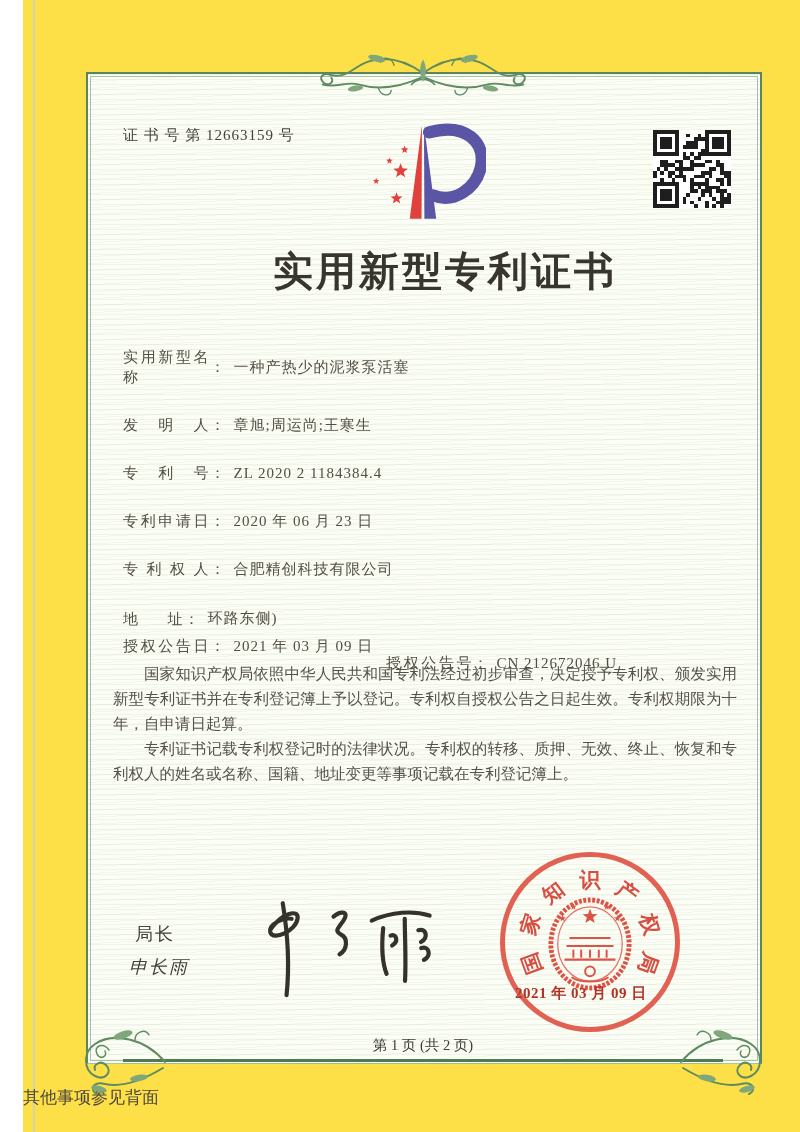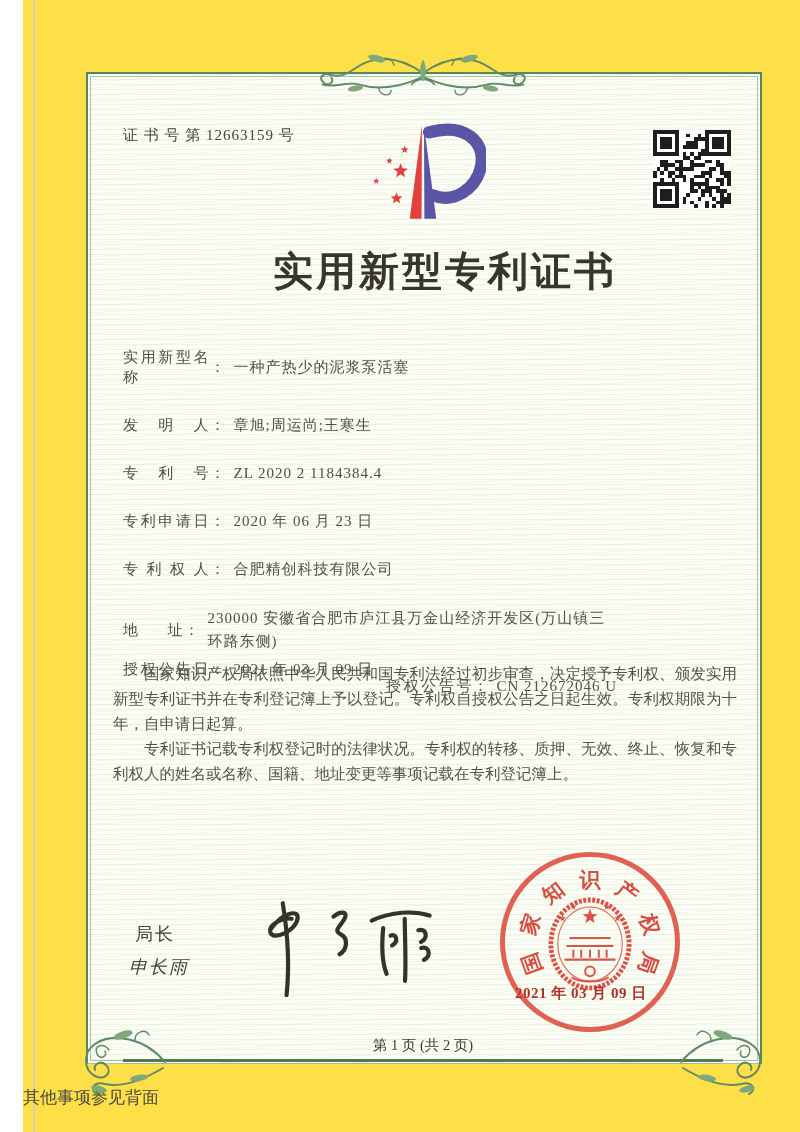--- a/index.html
+++ b/index.html
@@ -376,21 +376,20 @@
     </div>
     <div class="frow">
       <span class="flabel">专利权人</span>
         <span class="fcolon">：</span>
       <span class="fvalue">合肥精创科技有限公司</span>
     </div>
     <div class="frow addr-row">
       <span class="flabel short">地址</span>
         <span class="fcolon">：</span>
       <span class="fvalue">
-        <span class="addr-line" style="display:block">230000 安徽省合肥市庐江县万金山经济开发区(万山镇三</span>
         <span class="addr-line" style="display:block">环路东侧)</span>
       </span>
     </div>
     <div class="frow">
       <span class="flabel">授权公告日</span>
         <span class="fcolon">：</span>
       <span class="fvalue">2021 年 03 月 09 日</span>
       <span class="grant2">
         <span class="flabel">授权公告号</span>
           <span class="fcolon">：</span>

